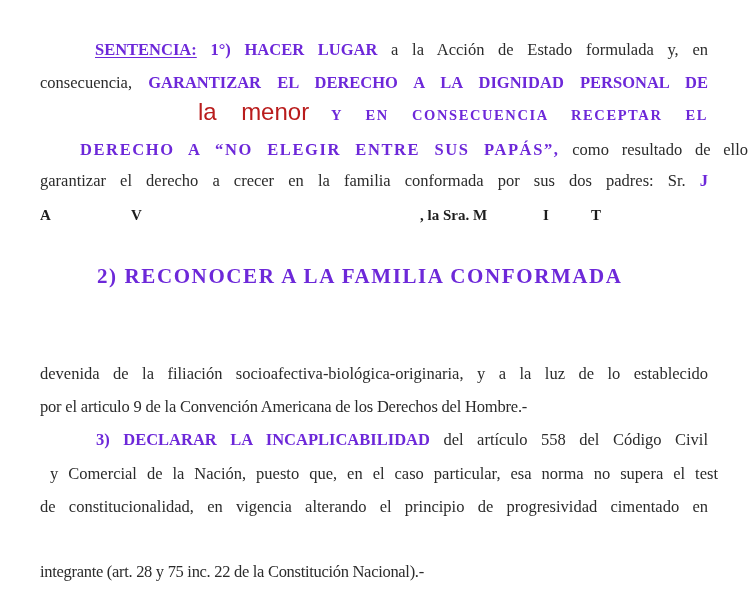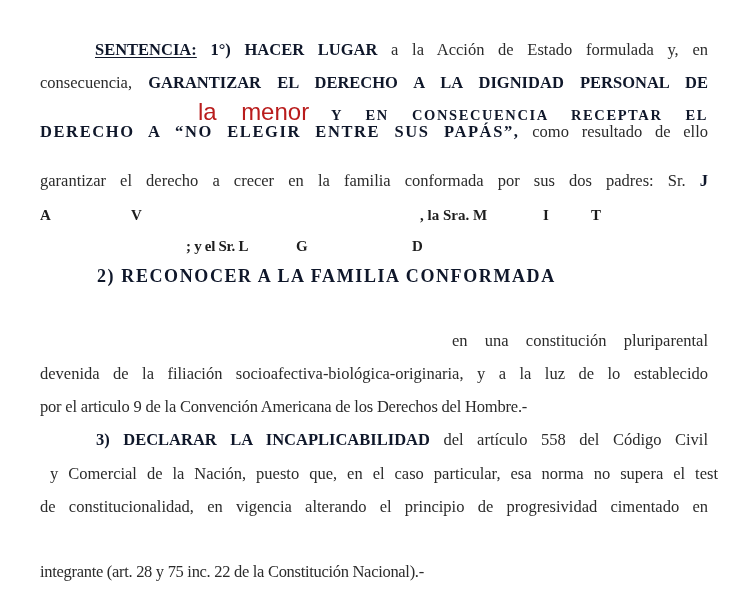--- a/index.html
+++ b/index.html
@@ -28,21 +28,21 @@
       font-size: 16.5px;
       line-height: 20px;
       white-space: nowrap;
       filter: blur(0.35px);
     }
     .justify {
       text-align: justify;
       text-align-last: justify;
       white-space: normal;
     }
-    .b { font-weight: bold; color: #0f172a; }
+    .b { font-weight: bold; color: #6d28d9; }
     .wide { letter-spacing: 1.6px; }
     .u { text-decoration: underline; text-underline-offset: 2px; }
     .sans-overlay {
       font-family: "Liberation Sans", "DejaVu Sans", sans-serif;
       font-size: 24px;
       font-weight: normal;
       color: #b91c1c;
       letter-spacing: 0;
     }
     .namefrag { position: absolute; font-weight: bold; font-size: 15px; color: #1e1e1e; }
@@ -62,51 +62,43 @@
   <div class="line justify" style="top:73px;">
     <span>consecuencia,</span>
     <span class="b">GARANTIZAR EL DERECHO A LA DIGNIDAD PERSONAL DE</span>
   </div>
 
   <div class="line justify" style="top:102px; left:198px; width:510px;">
     <span class="sans-overlay">la menor</span>
     <span class="b wide" style="font-size:14.5px;">Y EN CONSECUENCIA RECEPTAR EL</span>
   </div>
 
-  <div class="line justify" style="top:122px;">
+  <div class="line justify" style="top:140px;margin-left:40px;">
     <span class="b wide">DERECHO A “NO ELEGIR ENTRE SUS PAPÁS”,</span>
     <span>como resultado de ello</span>
   </div>
 
   <div class="line justify" style="top:171px;">
     <span>garantizar el derecho a crecer en la familia conformada por sus dos padres: Sr.</span>
     <span class="b">J</span>
   </div>
 
   <div class="line" style="top:205px; height:20px;">
     <span class="namefrag" style="left:0px;">A</span>
     <span class="namefrag" style="left:91px;">V</span>
     <span class="namefrag" style="left:380px;">, la Sra. M</span>
     <span class="namefrag" style="left:503px;">I</span>
     <span class="namefrag" style="left:551px;">T</span>
   </div>
 
-  <div class="line" style="top:236px; height:20px;">
-    <span class="namefrag" style="left:146px; letter-spacing:-0.3px;">; y el Sr. L</span>
-    <span class="namefrag" style="left:256px;">G</span>
-    <span class="namefrag" style="left:372px;">D</span>
+
+  <div class="line" style="top:266px; left:97px; width:auto;">
+    <span class="b wide" style="font-size:21px;">2) RECONOCER A LA FAMILIA CONFORMADA</span>
   </div>
 
-  <div class="line" style="top:266px; left:97px; width:auto;">
-    <span class="b wide" style="font-size:18px;">2) RECONOCER A LA FAMILIA CONFORMADA</span>
-  </div>
-
-  <div class="line justify" style="top:331px; left:452px; width:256px;">
-    <span>en una constitución pluriparental</span>
-  </div>
 
   <div class="line justify" style="top:364px;">
     <span>devenida de la filiación socioafectiva-biológica-originaria, y a la luz de lo establecido</span>
   </div>
 
   <div class="line" style="top:397px; letter-spacing:-0.2px;">
     <span>por el articulo 9 de la Convención Americana de los Derechos del Hombre.-</span>
   </div>
 
   <div class="line justify" style="top:430px; left:96px; width:612px;">

